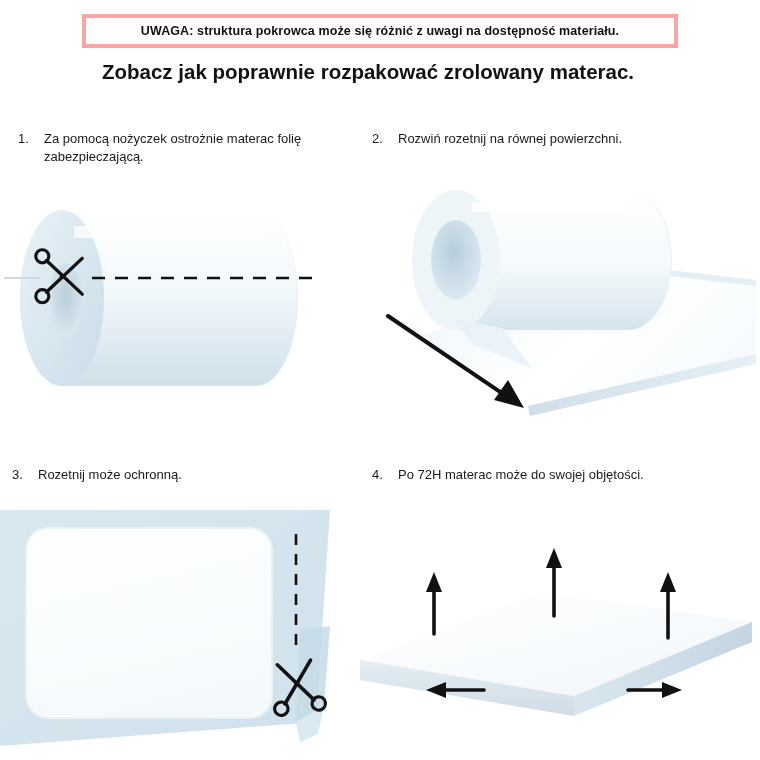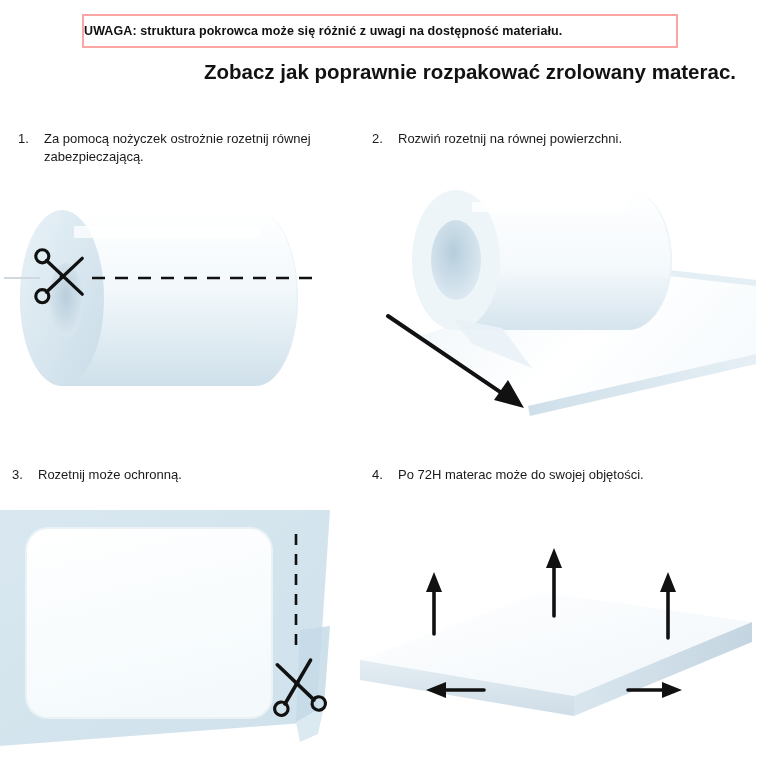--- a/index.html
+++ b/index.html
@@ -21,43 +21,43 @@
     height: 760px;
   }
 
   
   .notice {
     position: absolute;
     left: 82px;
     top: 14px;
     width: 596px;
     height: 34px;
-    border: 2px solid #fca5a5;
+    border: 4px solid #fca5a5;
     background: #ffffff;
     display: flex;
     align-items: center;
-    justify-content: flex-start;
+    justify-content: center;
     box-sizing: border-box;
   }
   .notice-text {
     font-size: 12.5px;
     font-weight: bold;
     letter-spacing: 0.1px;
     color: #111111;
     text-align: center;
     white-space: nowrap;
   }
 
   
   .headline {
     position: absolute;
     left: 0;
     top: 60px;
     width: 736px;
-    text-align: right;
+    text-align: center;
     font-size: 20.5px;
     font-weight: bold;
     color: #121212;
   }
 
   
   .step {
     position: absolute;
     display: flex;
     align-items: flex-start;
@@ -95,21 +95,21 @@
 <div class="page">
 
   <div class="notice">
     <span class="notice-text">UWAGA: struktura pokrowca może się różnić z uwagi na dostępność materiału.</span>
   </div>
 
   <div class="headline">Zobacz jak poprawnie rozpakować zrolowany materac.</div>
 
   <div class="step" id="step1">
     <span class="num">1.</span>
-    <span class="txt">Za pomocą nożyczek ostrożnie rozetnij równej zabezpieczającą.</span>
+    <span class="txt">Za pomocą nożyczek ostrożnie materac folię zabezpieczającą.</span>
   </div>
 
   <div class="step" id="step2">
     <span class="num">2.</span>
     <span class="txt">Rozwiń rozetnij na równej powierzchni.</span>
   </div>
 
   <div class="step" id="step3">
     <span class="num">3.</span>
     <span class="txt">Rozetnij może ochronną.</span>

